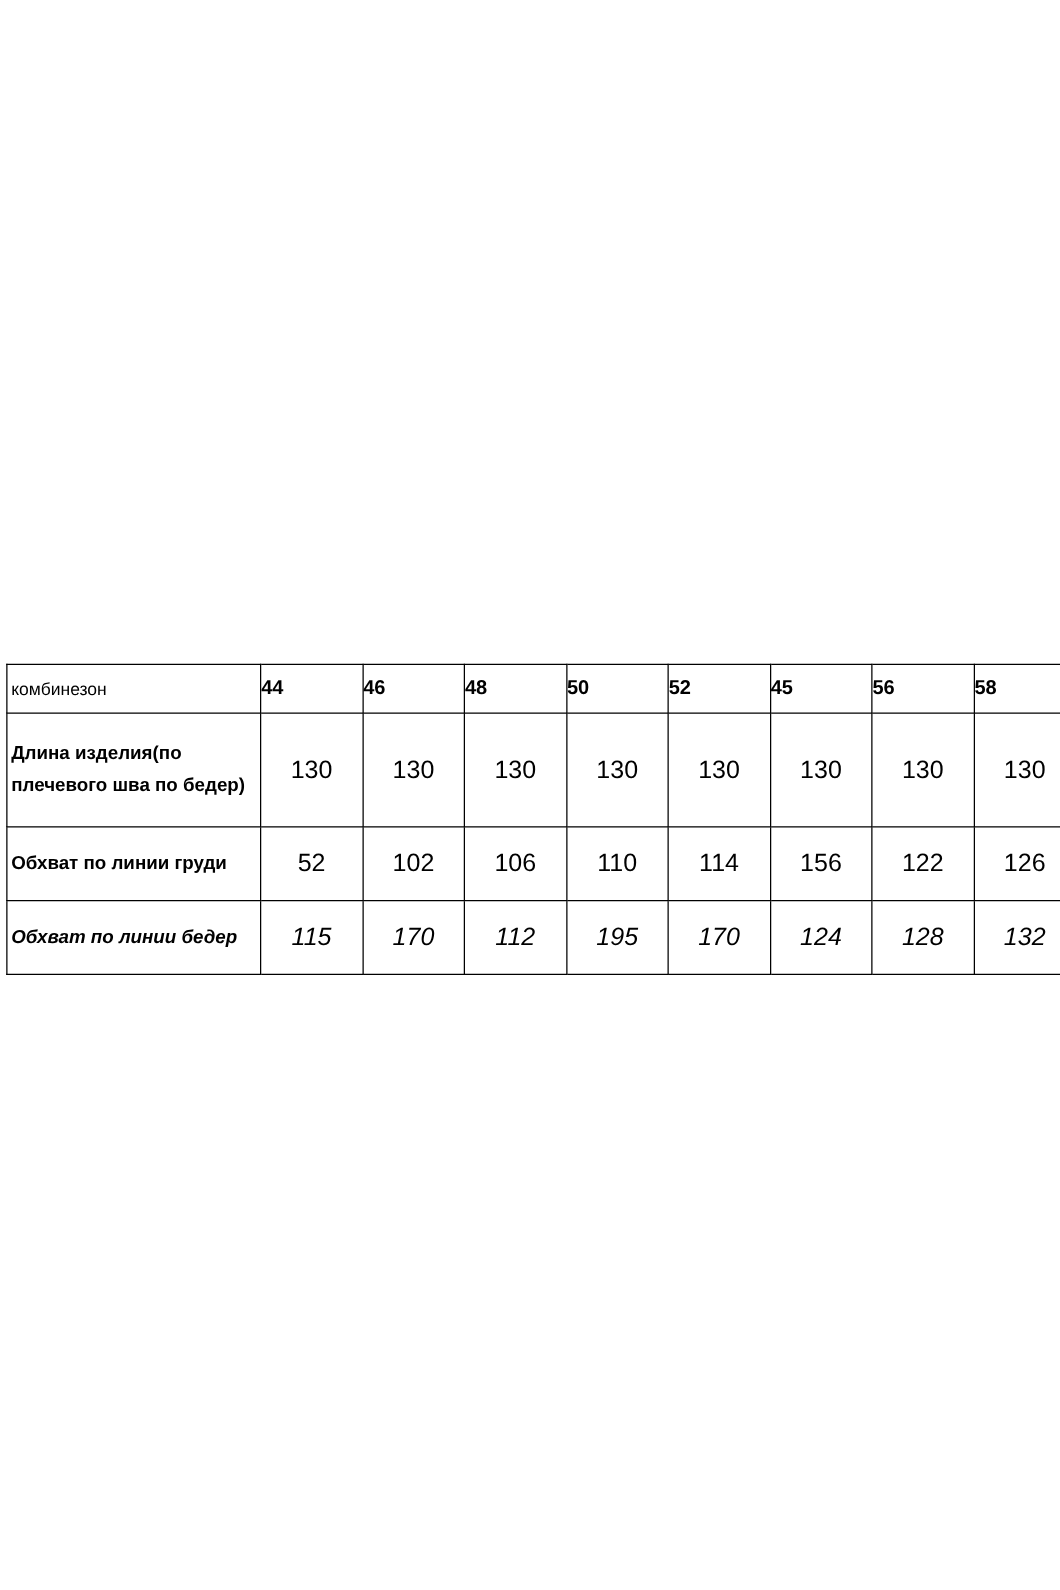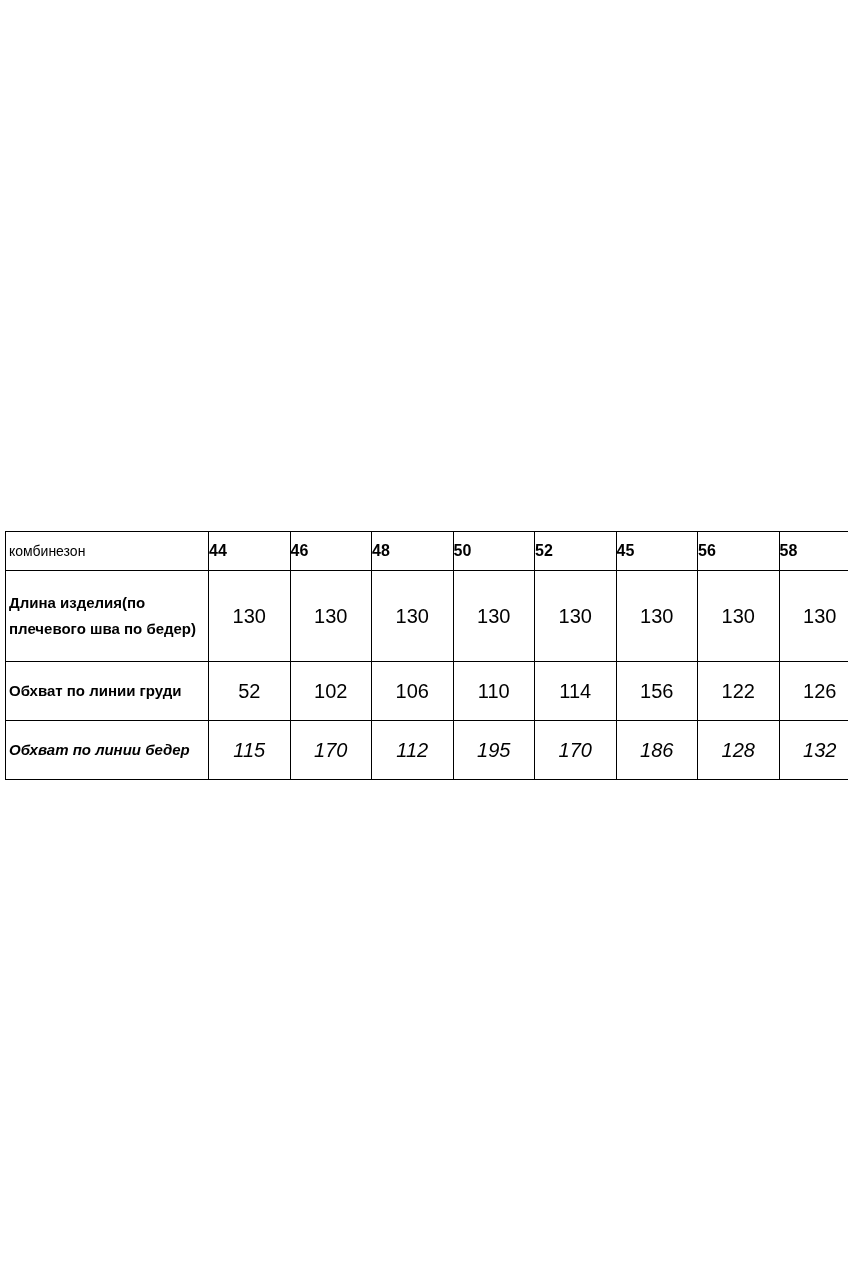--- a/index.html
+++ b/index.html
@@ -117,20 +117,20 @@
           <td class="val">126</td>
         </tr>
 
         <tr class="r-hips">
           <td class="rowhead">Обхват по линии бедер</td>
           <td class="val">115</td>
           <td class="val">170</td>
           <td class="val">112</td>
           <td class="val">195</td>
           <td class="val">170</td>
-          <td class="val">186</td>
+          <td class="val">124</td>
           <td class="val">128</td>
           <td class="val">132</td>
         </tr>
       </tbody>
     </table>
   </div>
 </div>
 
 </body></html>

